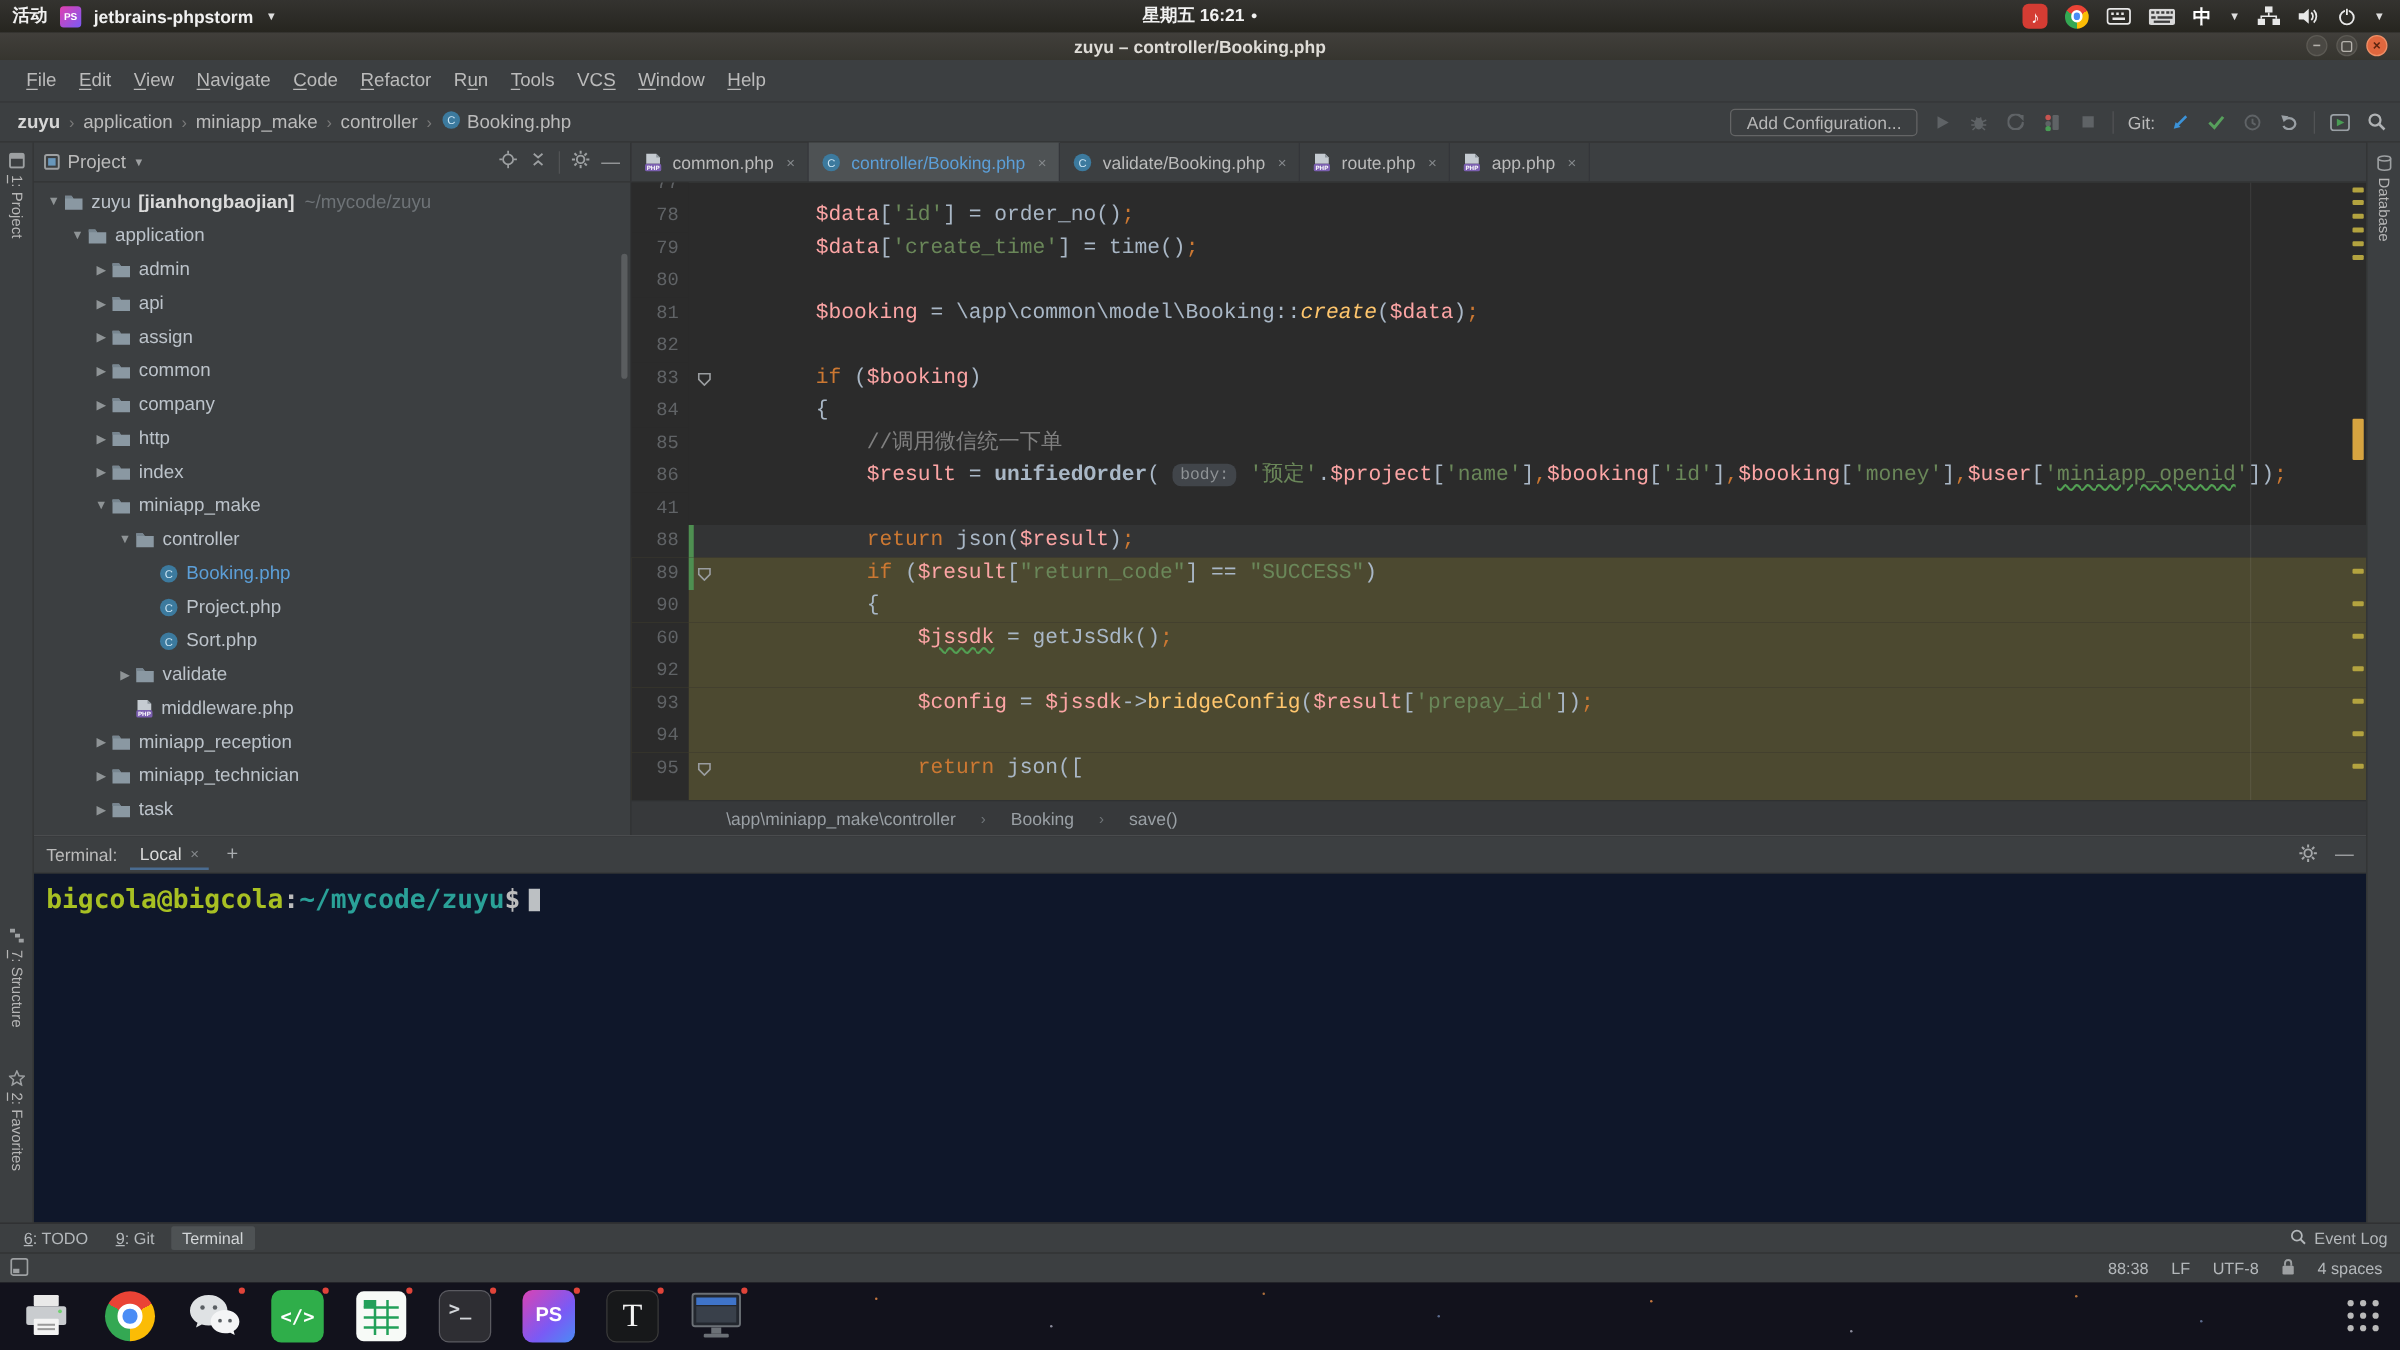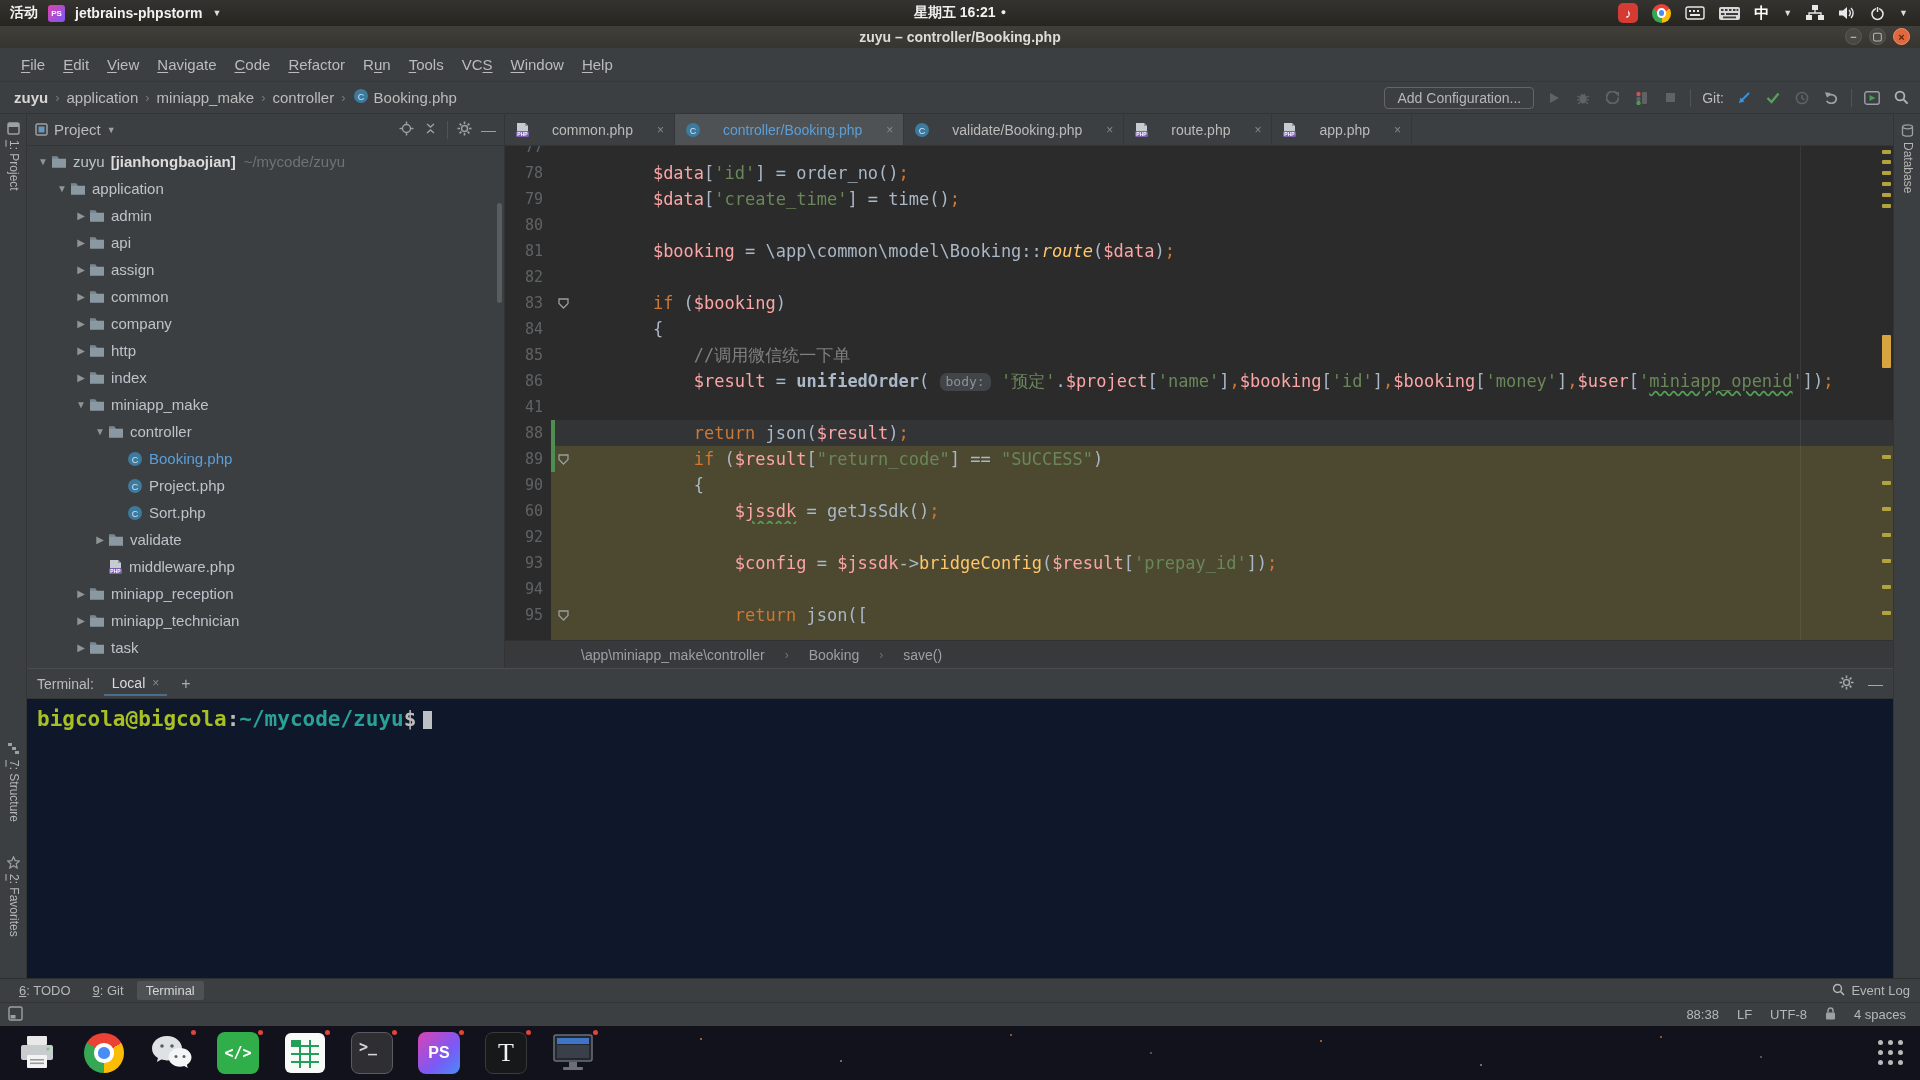--- a/index.html
+++ b/index.html
@@ -76,27 +76,27 @@
   .trow .ticon{ margin-right:6px; display:inline-flex; flex:0 0 auto; }
   .trow.selected .tlabel{ color:#5c9fd8; }
   .trow .branch{ font-weight:bold; color:#dcdcdc; margin-left:6px; }
   .trow .tpath{ color:#6e7377; margin-left:8px; }
   .pp-scroll{ position:absolute; right:2px; top:89px; width:5px; height:100px; border-radius:3px; background:#5a5d5f; }
 
   
   .editor-col{ flex:1; display:flex; flex-direction:column; min-width:0; background:#2b2b2b; }
   .tabbar{ height:32px; background:#3c3f41; display:flex; align-items:stretch; flex:0 0 auto;
     border-bottom:1px solid #323435; font-size:14px; }
-  .tab{ display:flex; align-items:center; gap:22px; padding:0 10px; color:#bbbbbb; border-right:1px solid #34363a; }
+  .tab{ display:flex; align-items:center; gap:8px; padding:0 10px; color:#bbbbbb; border-right:1px solid #34363a; }
   .tab .x{ color:#85898c; font-size:12px; margin-left:2px; }
   .tab.active{ background:#4e5254; color:#5c9fd8; }
   .code-wrap{ height:494px; position:relative; overflow:hidden; flex:0 0 auto; }
   .code-lines{ position:absolute; inset:0; margin-top:-12px; display:flex; flex-direction:column;
     font-family:"DejaVu Sans Mono", monospace; font-size:17px; line-height:26px; }
-  .crow{ height:26px; display:flex; flex:0 0 auto; }
+  .crow{ height:26px; display:flex; flex:0 0 auto;font-family:Liberation Mono, monospace; }
   .crow.fill{ flex:1; height:auto; }
   .lnum{ width:46px; text-align:right; padding-right:8px; color:#606366; background:#2b2b2b; flex:0 0 auto; font-size:15px; }
   .vcs{ width:4px; flex:0 0 auto; }
   .vcs.chg{ background:#4e8f51; }
   .foldc{ width:16px; flex:0 0 auto; display:flex; align-items:center; justify-content:center; color:#9a9da0; }
   .pre{ white-space:pre; flex:1; color:#a9b7c6; }
   .crow.caret{ background:#333435; }
   .crow.olive{ background:#4c4930; }
   .tk-d{ color:#a9b7c6; } .tk-v{ color:#fca5a5; } .tk-s{ color:#6a8759; }
   .tk-k{ color:#cc7832; } .tk-c{ color:#808080; } .tk-m{ color:#ffc66d; }
@@ -723,21 +723,21 @@
                 <div class="crow">
                   <span class="lnum">80</span>
                   <span class="vcs"></span>
                   <span class="foldc"></span>
                   <span class="pre"></span>
                 </div>
                 <div class="crow">
                   <span class="lnum">81</span>
                   <span class="vcs"></span>
                   <span class="foldc"></span>
-                  <span class="pre"><span class="tk-d">        </span><span class="tk-v">$booking</span><span class="tk-d"> = \app\common\model\Booking::</span><span class="tk-i">route</span><span class="tk-d">(</span><span class="tk-v">$data</span><span class="tk-d">)</span><span class="tk-k">;</span></span>
+                  <span class="pre"><span class="tk-d">        </span><span class="tk-v">$booking</span><span class="tk-d"> = \app\common\model\Booking::</span><span class="tk-i">create</span><span class="tk-d">(</span><span class="tk-v">$data</span><span class="tk-d">)</span><span class="tk-k">;</span></span>
                 </div>
                 <div class="crow">
                   <span class="lnum">82</span>
                   <span class="vcs"></span>
                   <span class="foldc"></span>
                   <span class="pre"></span>
                 </div>
                 <div class="crow">
                   <span class="lnum">83</span>
                   <span class="vcs"></span>

